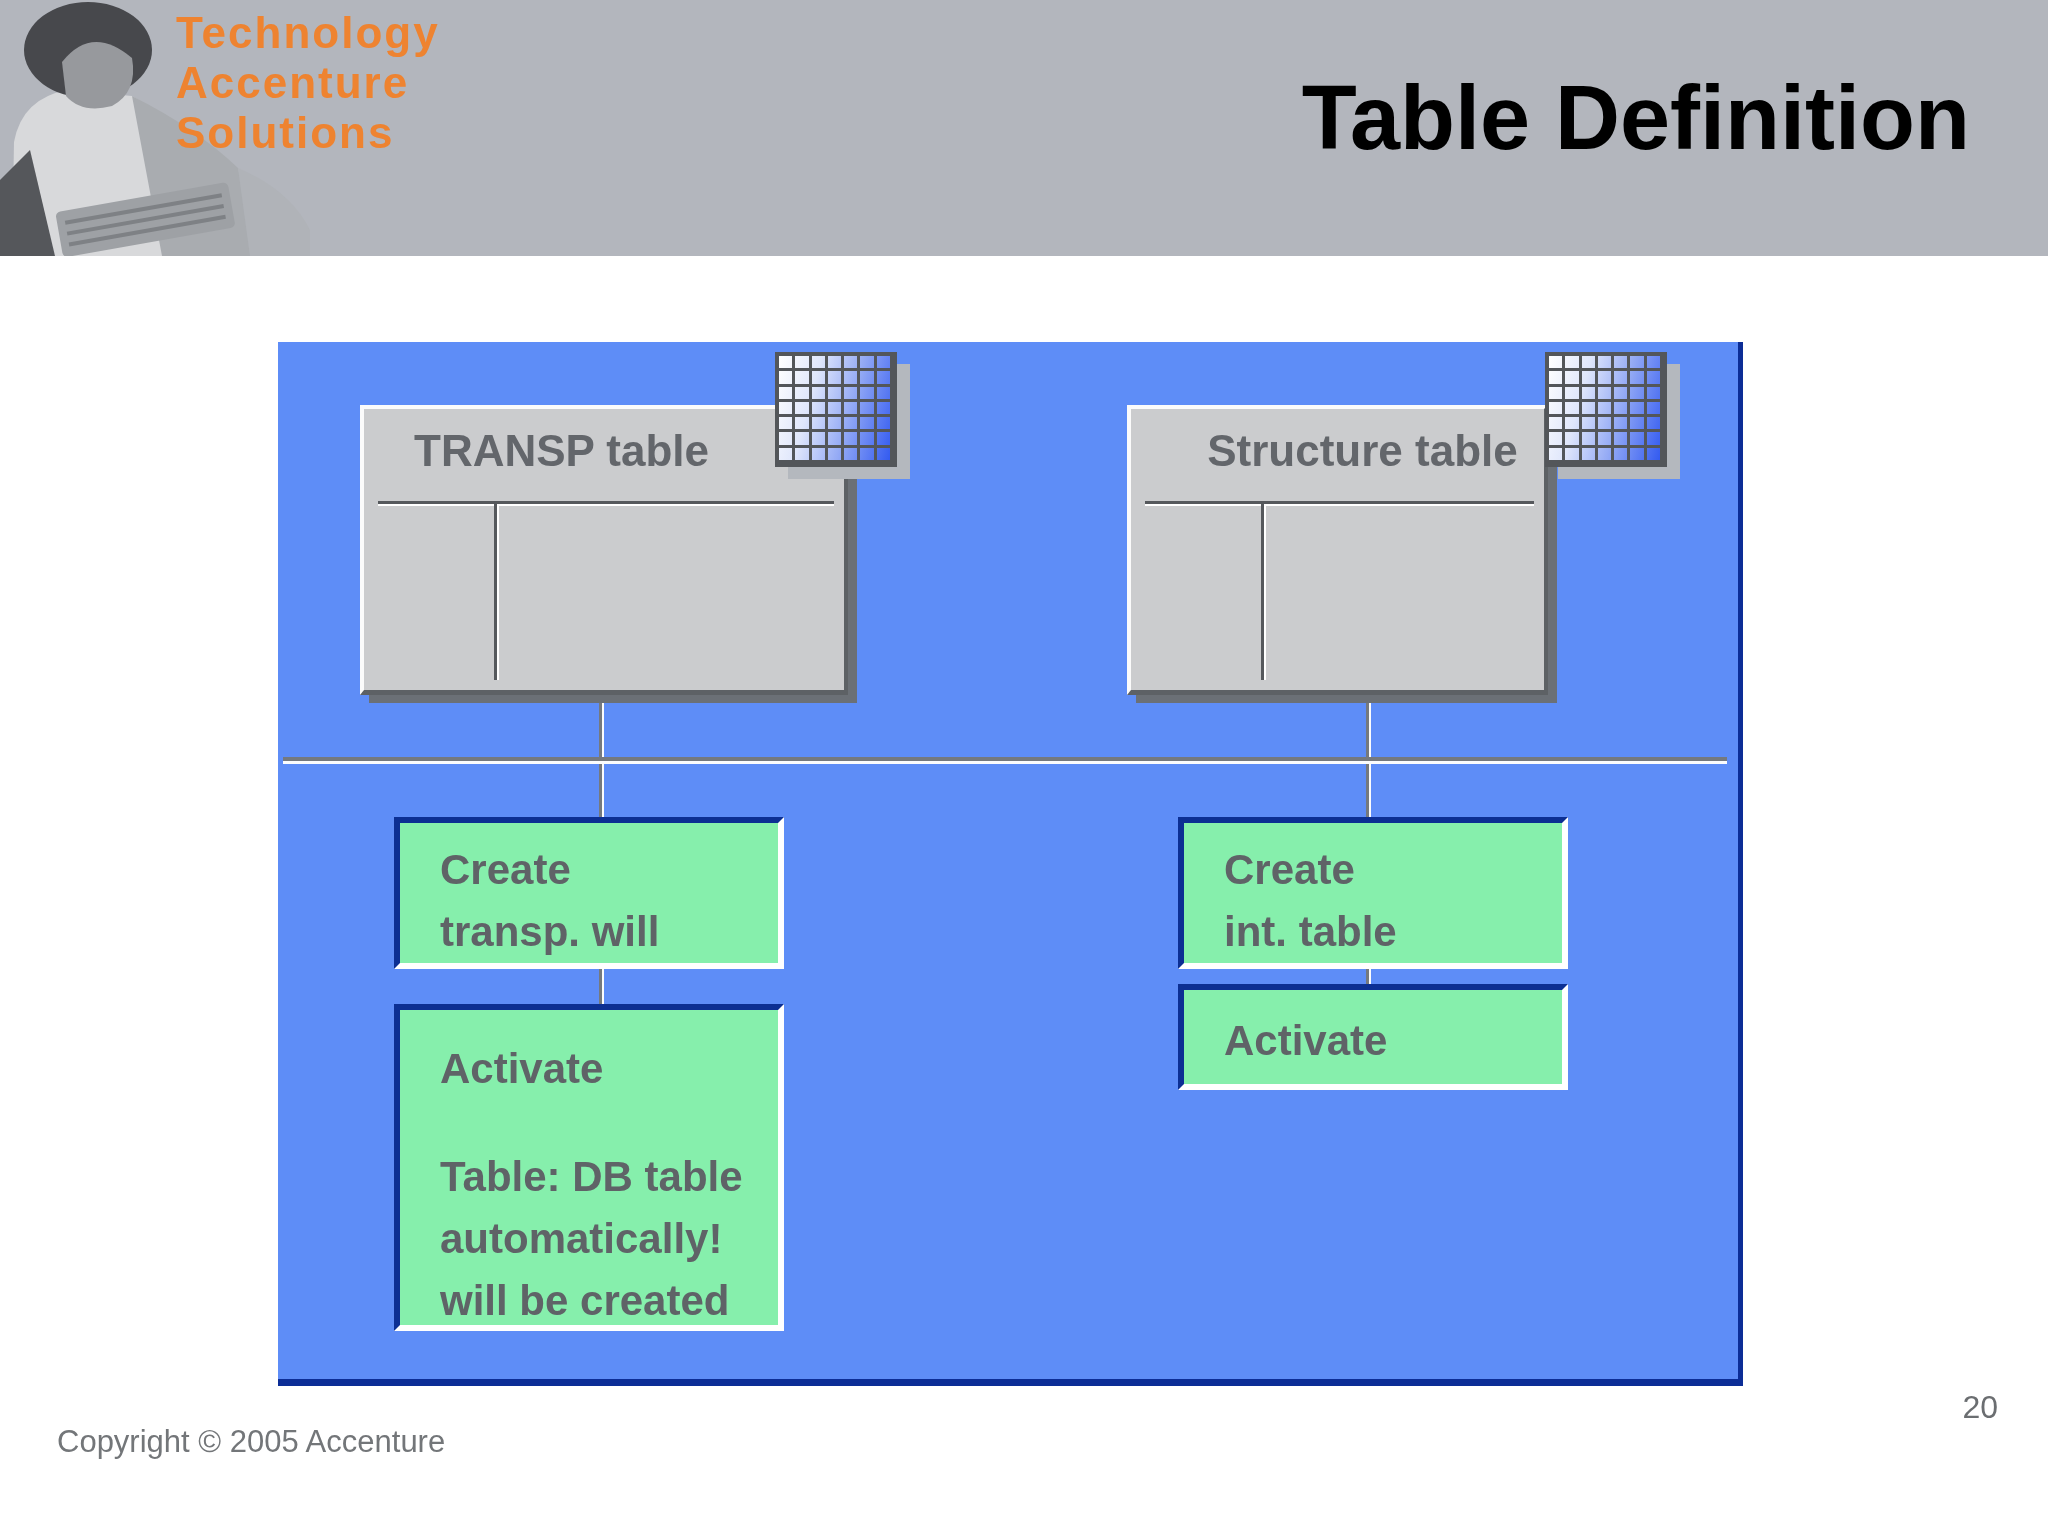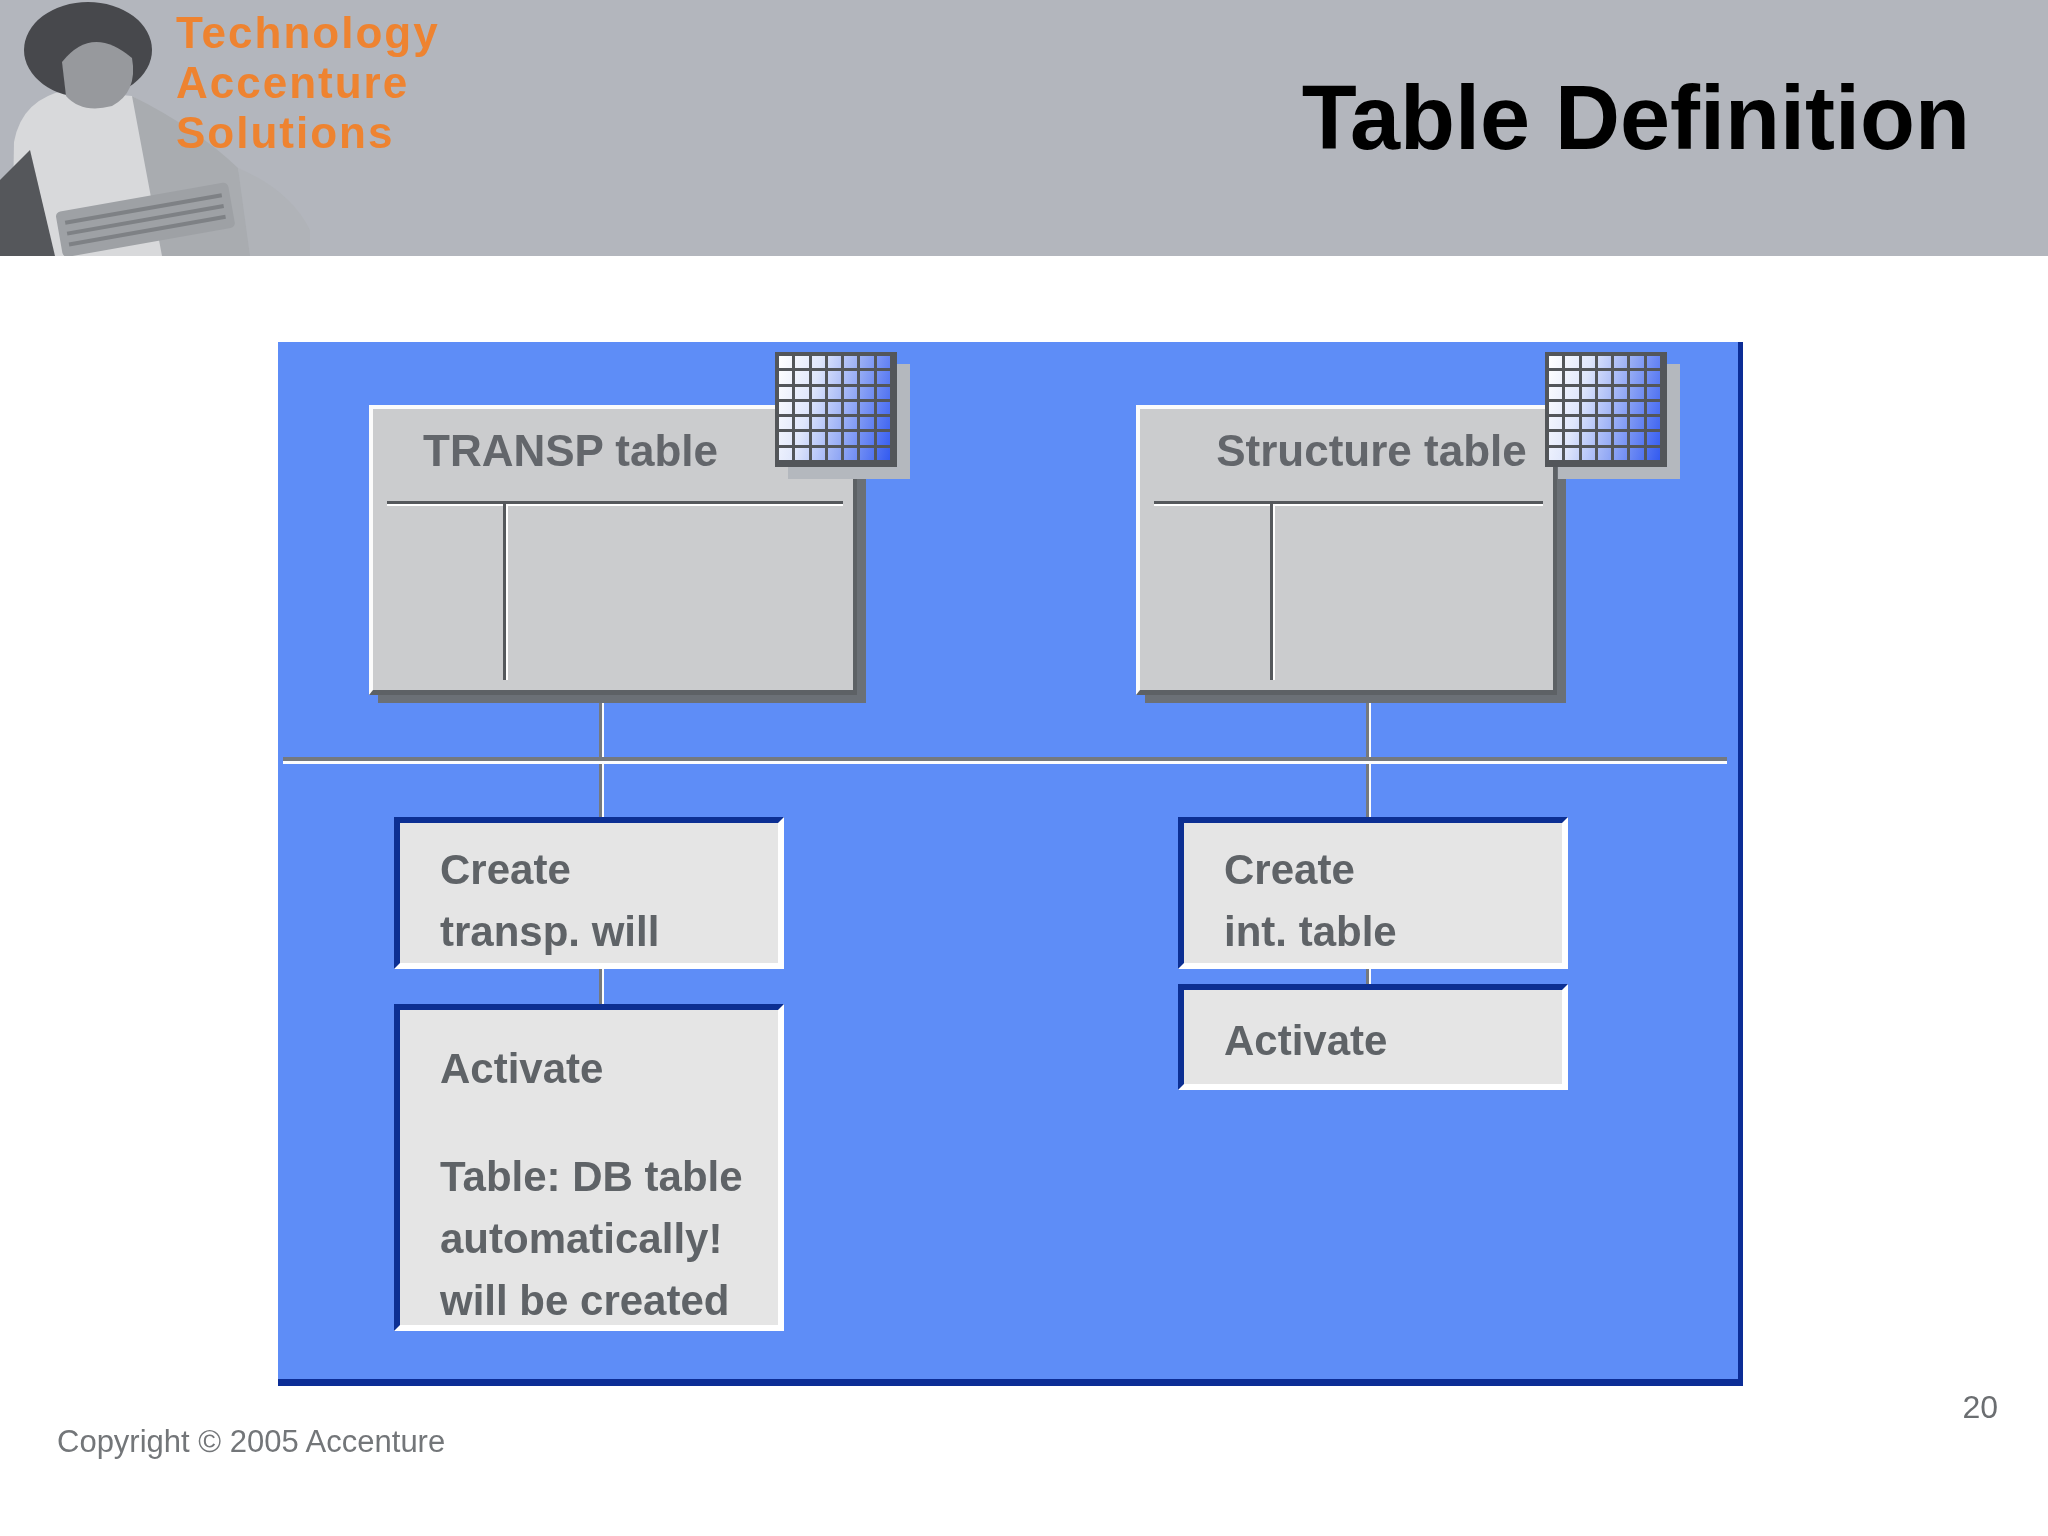--- a/index.html
+++ b/index.html
@@ -21,39 +21,39 @@
 
   
   .bus{position:absolute;left:5px;top:415px;width:1444px;height:4px;background:#75797e;
        border-bottom:3px solid #fbfcfd;}
   .conn{position:absolute;width:3px;background:#75797e;border-right:2px solid #fbfcfd;}
 
   
   .tablebox{position:absolute;width:488px;height:290px;box-sizing:border-box;background:#cbccce;
             border-top:4px solid #fbfbfb;border-left:4px solid #fbfbfb;
             border-right:4px solid #5d6165;border-bottom:5px solid #5d6165;
-            box-shadow:9px 8px 0 #6b7076;margin-left:9px;}
+            box-shadow:9px 8px 0 #6b7076;}
   .tabletitle{margin:17px 0 0 50px;font-size:44px;font-weight:bold;color:#63666b;white-space:nowrap;}
   .hdiv{position:absolute;left:14px;right:10px;top:92px;height:3px;background:#55585c;
         border-bottom:2px solid #ffffff;}
   .vdiv{position:absolute;left:130px;top:95px;bottom:10px;width:3px;background:#55585c;
         border-right:2px solid #ffffff;}
 
   
   .gridwrap{position:absolute;width:136px;height:129px;}
   .gridshadow{position:absolute;left:13px;top:12px;width:122px;height:115px;background:#b4b8be;}
   .grid{position:absolute;left:0;top:0;width:122px;height:115px;box-sizing:border-box;
         border:4px solid #53565a;
         background-image:
           repeating-linear-gradient(to right, transparent 0 13.3px, #53565a 13.3px 16.3px),
           repeating-linear-gradient(to bottom, transparent 0 12.3px, #53565a 12.3px 15.28px),
           linear-gradient(105deg, #ffffff 0%, #dfe6fb 30%, #8fa6f5 62%, #2c55f0 100%);}
 
   
-  .step{position:absolute;box-sizing:border-box;background:#e5e5e5;
+  .step{position:absolute;box-sizing:border-box;background:#86efac;
         border:6px solid;border-color:#0c2f93 #ffffff #ffffff #0c2f93;}
   .steptext{font-size:42px;line-height:62px;font-weight:bold;color:#5f6367;
             padding:16px 0 0 40px;white-space:nowrap;}
   .steptext span{display:block;}
   .note{margin-top:46px;}
 
   
   .copyright{position:absolute;left:57px;top:1424px;font-size:31px;color:#737679;}
   .pagenum{position:absolute;right:50px;top:1389px;font-size:32px;color:#6b6e71;}
 </style>

